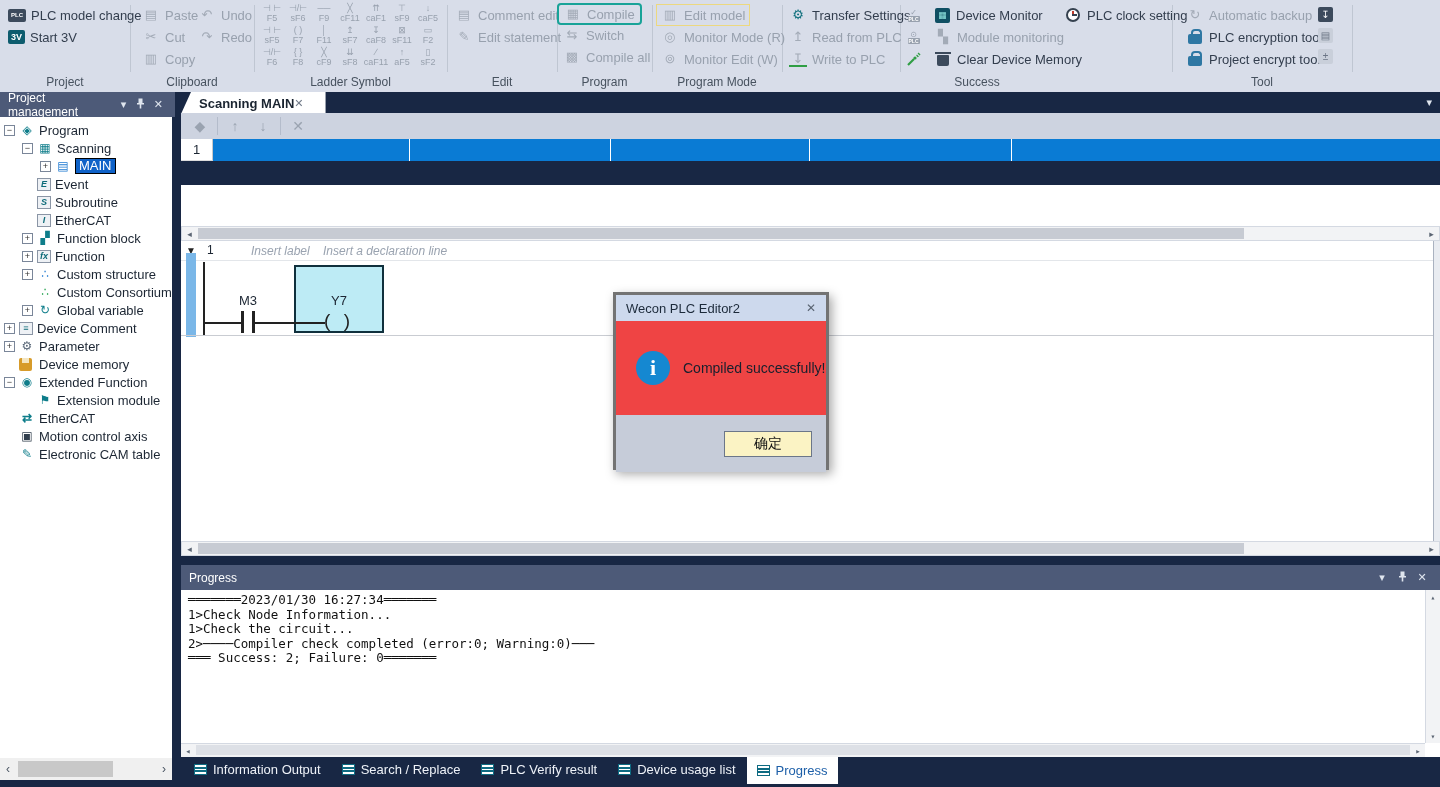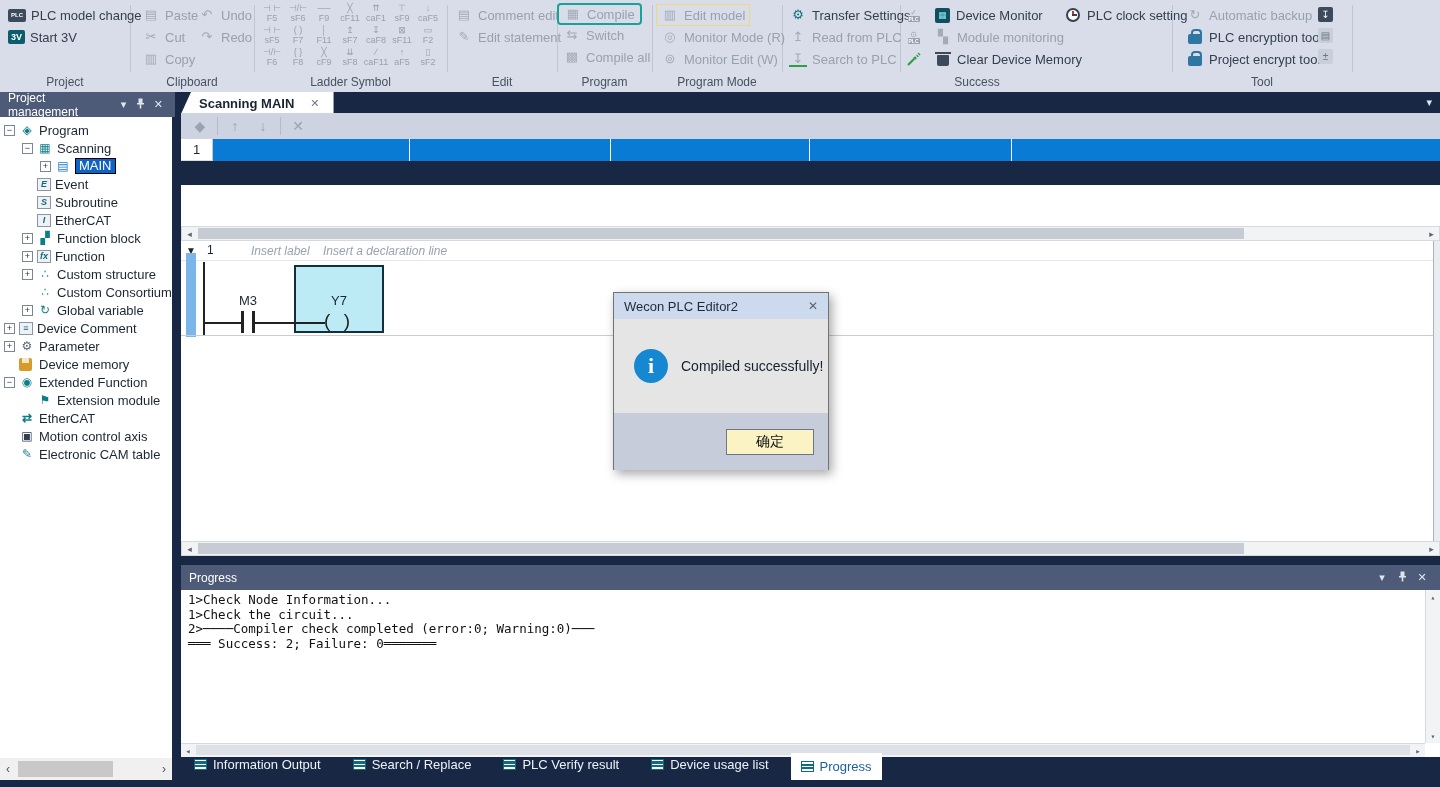--- a/index.html
+++ b/index.html
@@ -53,21 +53,21 @@
   .c-teal { color:#0e7d8a; } .c-blue { color:#1f7ad1; } .c-green { color:#1fa04a; }
   .c-gray { color:#5a6878; } .c-dark { color:#33404f; }
   .mainsel { background:#0f62c8; color:#fff; border:1px solid #000; padding:0 3px; height:16px; line-height:14px; }
   .sscroll { position:absolute; left:0; top:666px; width:172px; height:22px; background:#f0f0f0; }
   .sscroll .ar { position:absolute; top:0; width:16px; height:22px; display:flex; align-items:center; justify-content:center; color:#4a5563; font-size:12px; cursor:pointer; }
   .sscroll .th { position:absolute; left:18px; top:3px; width:95px; height:16px; background:#c8c8c8; cursor:pointer; }
 
   
   .main { position:absolute; left:175px; top:92px; width:1265px; height:695px; }
   .tabbar { position:absolute; left:0; top:0; width:1265px; height:22px; }
-  .etab { position:absolute; left:6px; top:0; height:22px; background:#fff; display:flex; align-items:center; gap:16px; padding:0 14px 0 18px; clip-path:polygon(10px 0,100% 0,100% 100%,0 100%); font-size:13px; font-weight:bold; color:#1a2430; cursor:pointer; }
+  .etab { position:absolute; left:6px; top:0; height:22px; background:#fff; display:flex; align-items:center; gap:0; padding:0 22px 0 18px; clip-path:polygon(10px 0,100% 0,100% 100%,0 100%); font-size:13px; font-weight:bold; color:#1a2430; cursor:pointer; }
   .etab .x { font-weight:normal; color:#707a88; font-size:11px; }
   .tabcaret { position:absolute; right:8px; top:4px; color:#dfe5ee; font-size:11px; cursor:pointer; }
   .etoolbar { position:absolute; left:6px; top:21px; width:1259px; height:26px; background:#cdd3e0; display:flex; align-items:center; gap:6px; padding-left:8px; }
   .etoolbar .ti { width:22px; text-align:center; color:#9aa3b0; font-size:14px; cursor:default; }
   .etoolbar .tdiv { width:1px; height:18px; background:#b4bccb; }
 
   .vtable { position:absolute; left:6px; top:47px; width:1259px; }
   .throw { display:flex; height:24px; background:#f2f2f2; border-top:1px solid #c9c9c9; border-bottom:1px solid #c9c9c9; font-size:13px; color:#1c2633; }
   .thc { border-right:1px solid #c9c9c9; display:flex; align-items:center; padding-left:8px; }
   .corner { width:32px; padding:0; position:relative; background:#f2f2f2; }
@@ -104,27 +104,27 @@
   .log .lines { position:absolute; left:7px; top:2px; right:18px; }
   .log .ln { height:14.6px; white-space:pre; }
   .hlq { border:2px solid #18a398; border-radius:6px; padding:0 3px; }
   .vscroll { position:absolute; right:0; top:0; bottom:14px; width:15px; background:#f2f3f5; border-left:1px solid #d4d9e2; }
   .vscroll .ar { position:absolute; left:0; right:0; height:14px; display:flex; align-items:center; justify-content:center; color:#5a6472; font-size:8px; cursor:pointer; }
   .loghs { position:absolute; left:0; right:15px; bottom:0; height:14px; background:#f2f3f5; border-top:1px solid #d4d9e2; }
   .loghs .ar { position:absolute; top:0; bottom:0; width:14px; display:flex; align-items:center; justify-content:center; color:#5a6472; font-size:9px; cursor:pointer; }
   .loghs .th { position:absolute; left:15px; right:15px; top:1px; height:10px; background:#dde0e6; cursor:pointer; }
 
   
-  .btabs { position:absolute; left:0; top:665px; width:1265px; height:18px; display:flex; align-items:center; gap:12px; padding:0 0 0 9px; }
+  .btabs { position:absolute; left:0; top:665px; width:1265px; height:18px; display:flex; align-items:flex-start; gap:1px; padding:0 0 0 9px; }
   .btab { height:24px; display:flex; align-items:center; gap:6px; padding:0 10px; font-size:13px; color:#eef2f8; cursor:pointer; margin-bottom:3px; }
   .btab.active { background:#fff; color:#1d5fa8; margin-bottom:0; height:27px; }
   .bico { width:13px; height:11px; flex:none; background:repeating-linear-gradient(180deg,#fff 0 1.5px,#0e6b82 1.5px 3.6px); border:1px solid #0e6b82; background-color:#0e6b82; }
 
   
-  .dialog { position:absolute; left:613px; top:292px; width:216px; height:178px; background:#e5e5e5; border:1px solid #737373; box-shadow:3px 4px 10px rgba(0,0,0,.35); z-index:50; }
+  .dialog { position:absolute; left:613px; top:292px; width:216px; height:178px; background:#ef4444; border:3px solid #737373; box-shadow:3px 4px 10px rgba(0,0,0,.35); z-index:50; }
   .dtitle { height:26px; background:#cdd9ed; display:flex; align-items:center; padding:0 10px; font-size:13px; color:#1c2a3a; }
   .dtitle .sp { flex:1; }
   .dtitle .dx { color:#5a6472; font-size:12px; cursor:pointer; }
   .dbody { height:94px; display:flex; align-items:center; gap:13px; padding:0 0 0 20px; }
   .dinfo { width:34px; height:34px; flex:none; border-radius:50%; background:#1588d1; color:#fff; font-weight:bold; font-size:22px; display:flex; align-items:center; justify-content:center; font-family:"Liberation Serif",serif; }
   .dmsg { font-size:14px; color:#16202e; }
   .dfoot { height:57px; background:#c6ccd9; display:flex; align-items:center; justify-content:flex-end; padding-right:14px; }
   .okbtn { width:88px; height:26px; background:#fbf3c4; border:1px solid #6b7689; font-size:14px; color:#111; cursor:pointer; font-family:"Liberation Sans",sans-serif; }
 </style>
 </head>
@@ -318,21 +318,21 @@
     <div class="ri on">
         <span class="ric teal">⚙</span>
         <span>Transfer Settings</span>
       </div>
     <div class="ri">
         <span class="ric">↥</span>
         <span>Read from PLC</span>
       </div>
     <div class="ri">
         <span class="ric wr-green">↧</span>
-        <span>Search to PLC</span>
+        <span>Write to PLC</span>
       </div>
   </div>
   <div class="rcol" style="left:906px">
     <div class="plcmini">
         <i>✓</i>
         <b>PLC</b>
       </div>
     <div class="plcmini">
         <i>⊙</i>
         <b>PLC</b>
@@ -567,20 +567,21 @@
     <span>Progress</span>
     <span class="sp"></span>
     <span class="hic">▾</span>
     <span class="hic"><svg width="9" height="11" viewBox="0 0 9 11">
           <path d="M2.5 0.5h4v4.5H8V6.5H5.3V10.5H3.7V6.5H1V5h1.5z" fill="#dfe5ee"></path>
         </svg></span>
     <span class="hic">✕</span>
   </div>
   <div class="log">
     <div class="lines">
+      <div class="ln">═══════2023/01/30 16:27:34═══════</div>
       <div class="ln">1&gt;Check Node Information...</div>
       <div class="ln">1&gt;Check the circuit...</div>
       <div class="ln">2&gt;────Compiler check completed (error:0; Warning:0)───</div>
       <div class="ln">═══ Success: 2; Failure: 0═══════</div>
     </div>
     <div class="vscroll">
       <span class="ar" style="top:0">▴</span>
       <span class="ar" style="bottom:0">▾</span>
     </div>
     <div class="loghs">

